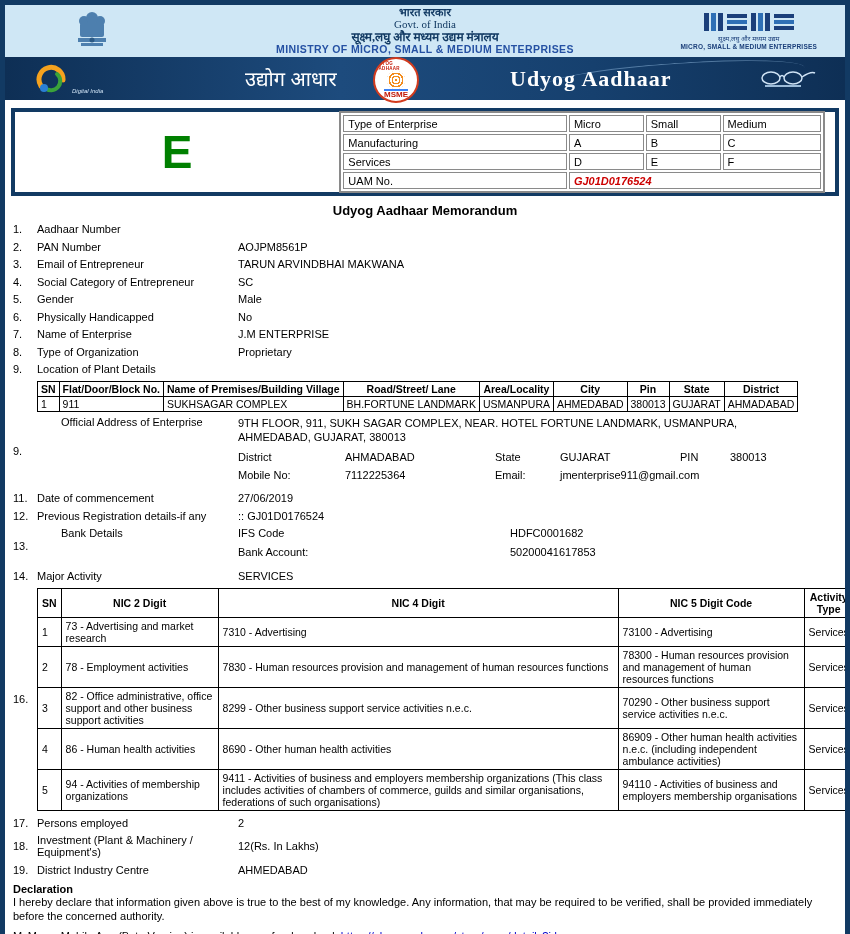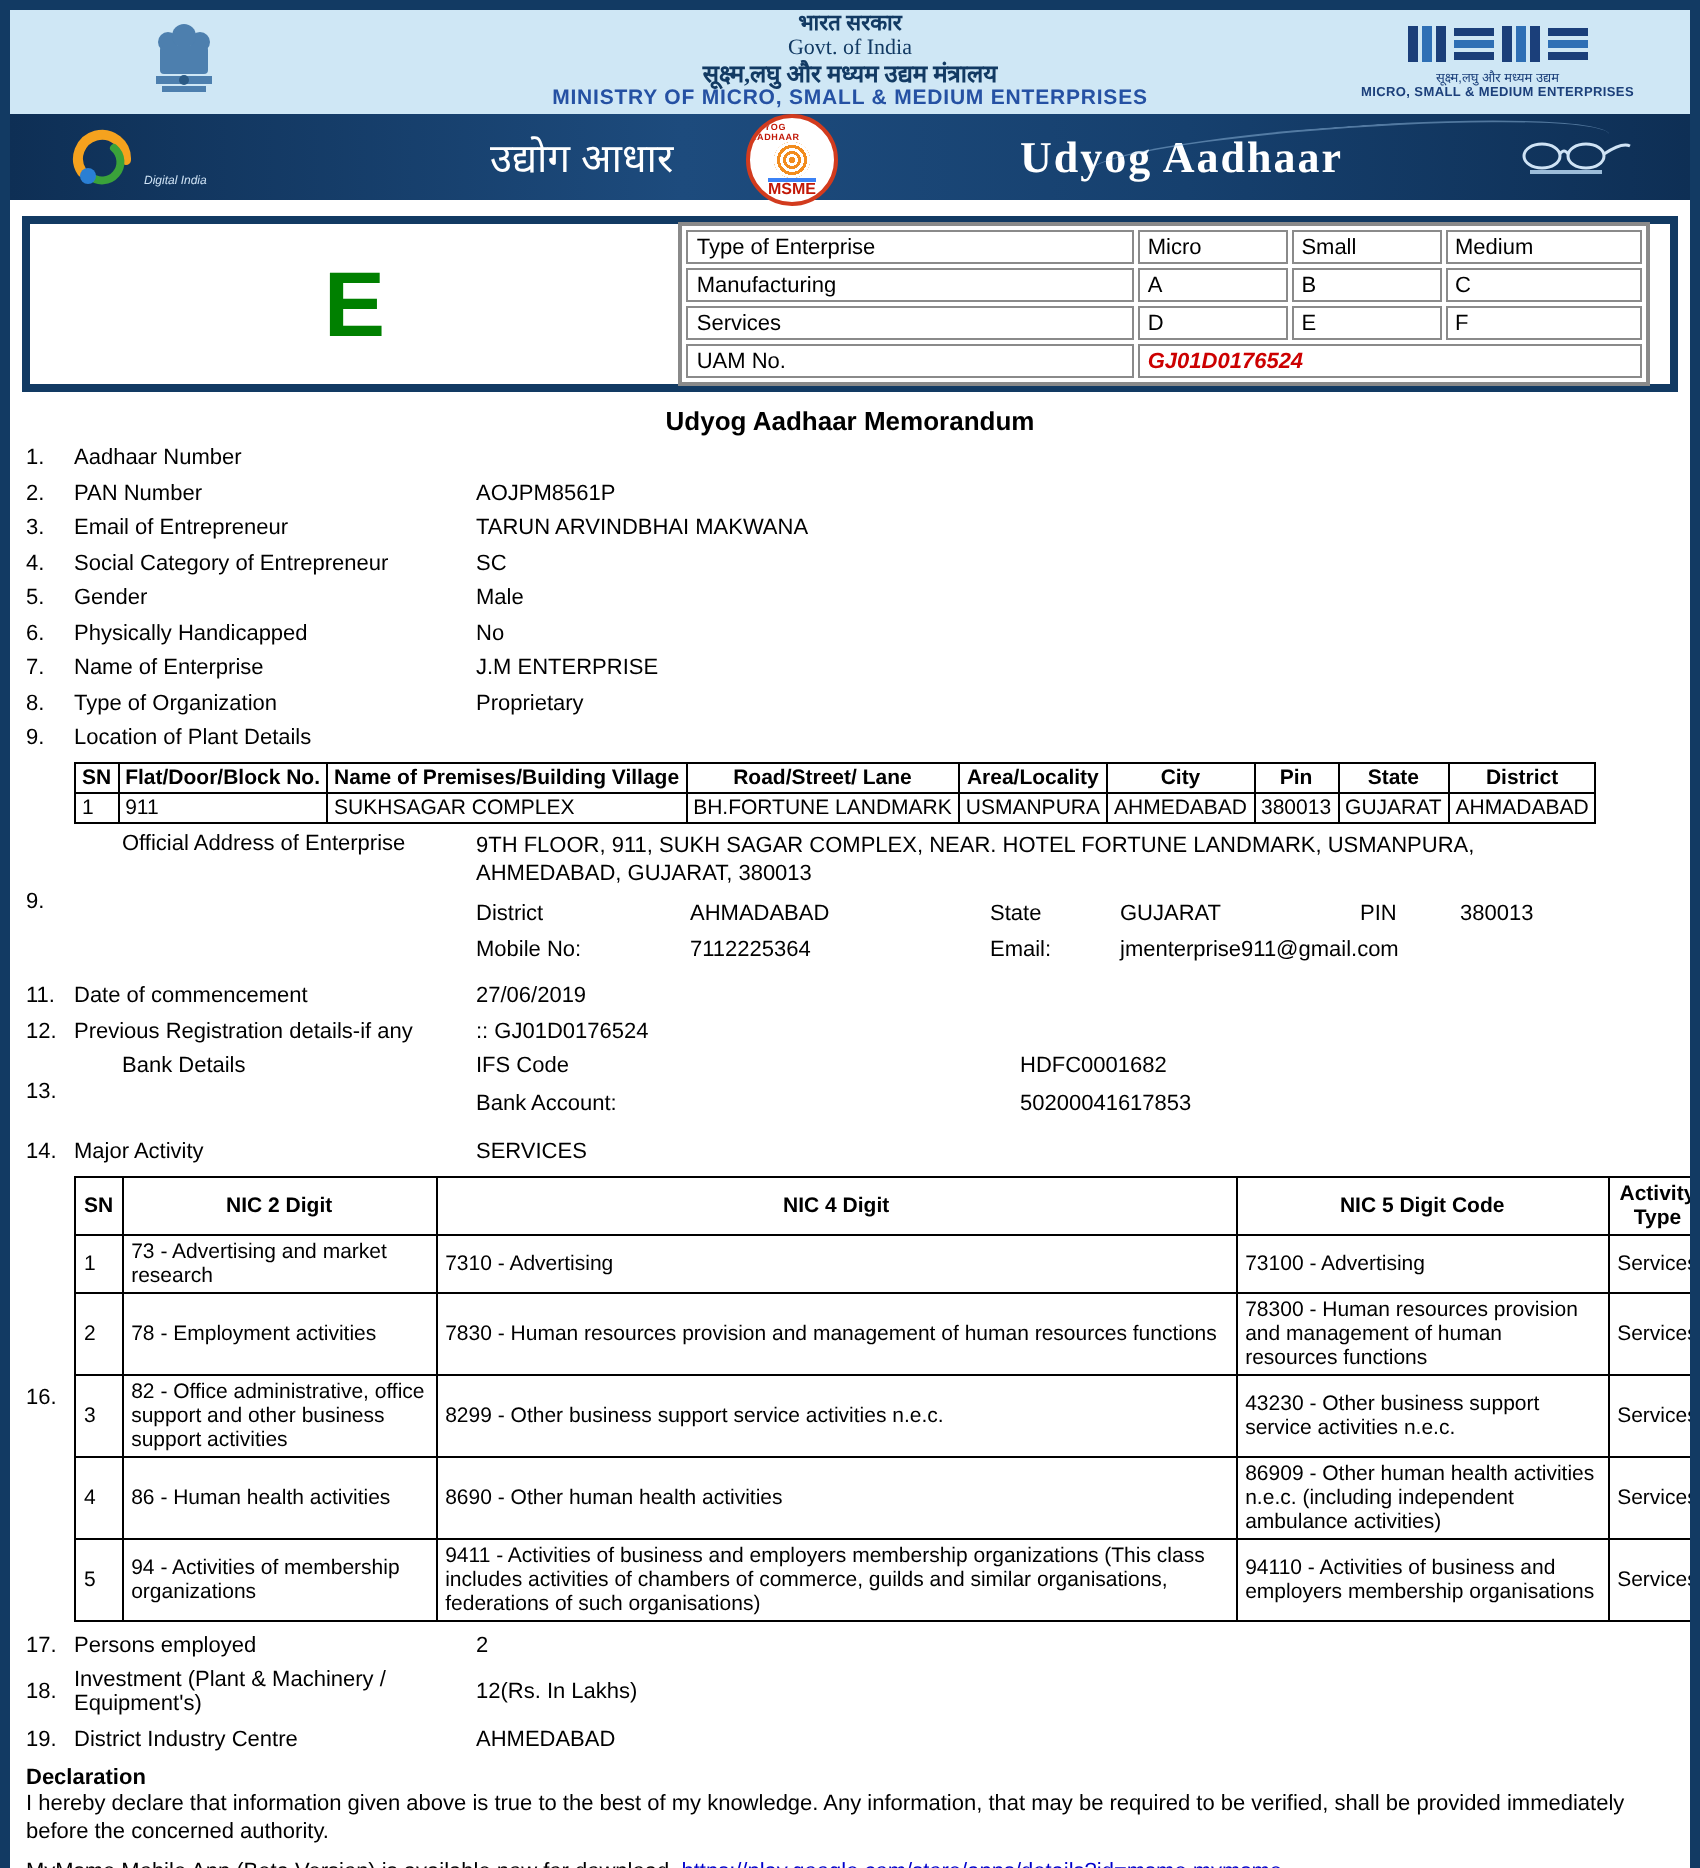--- a/index.html
+++ b/index.html
@@ -369,21 +369,21 @@
           <td>2</td>
           <td>78 - Employment activities</td>
           <td>7830 - Human resources provision and management of human resources functions</td>
           <td>78300 - Human resources provision and management of human resources functions</td>
           <td>Services</td>
         </tr>
         <tr>
           <td>3</td>
           <td>82 - Office administrative, office support and other business support activities</td>
           <td>8299 - Other business support service activities n.e.c.</td>
-          <td>43230 - Other business support service activities n.e.c.</td>
+          <td>70290 - Other business support service activities n.e.c.</td>
           <td>Services</td>
         </tr>
         <tr>
           <td>4</td>
           <td>86 - Human health activities</td>
           <td>8690 - Other human health activities</td>
           <td>86909 - Other human health activities n.e.c. (including independent ambulance activities)</td>
           <td>Services</td>
         </tr>
         <tr>

